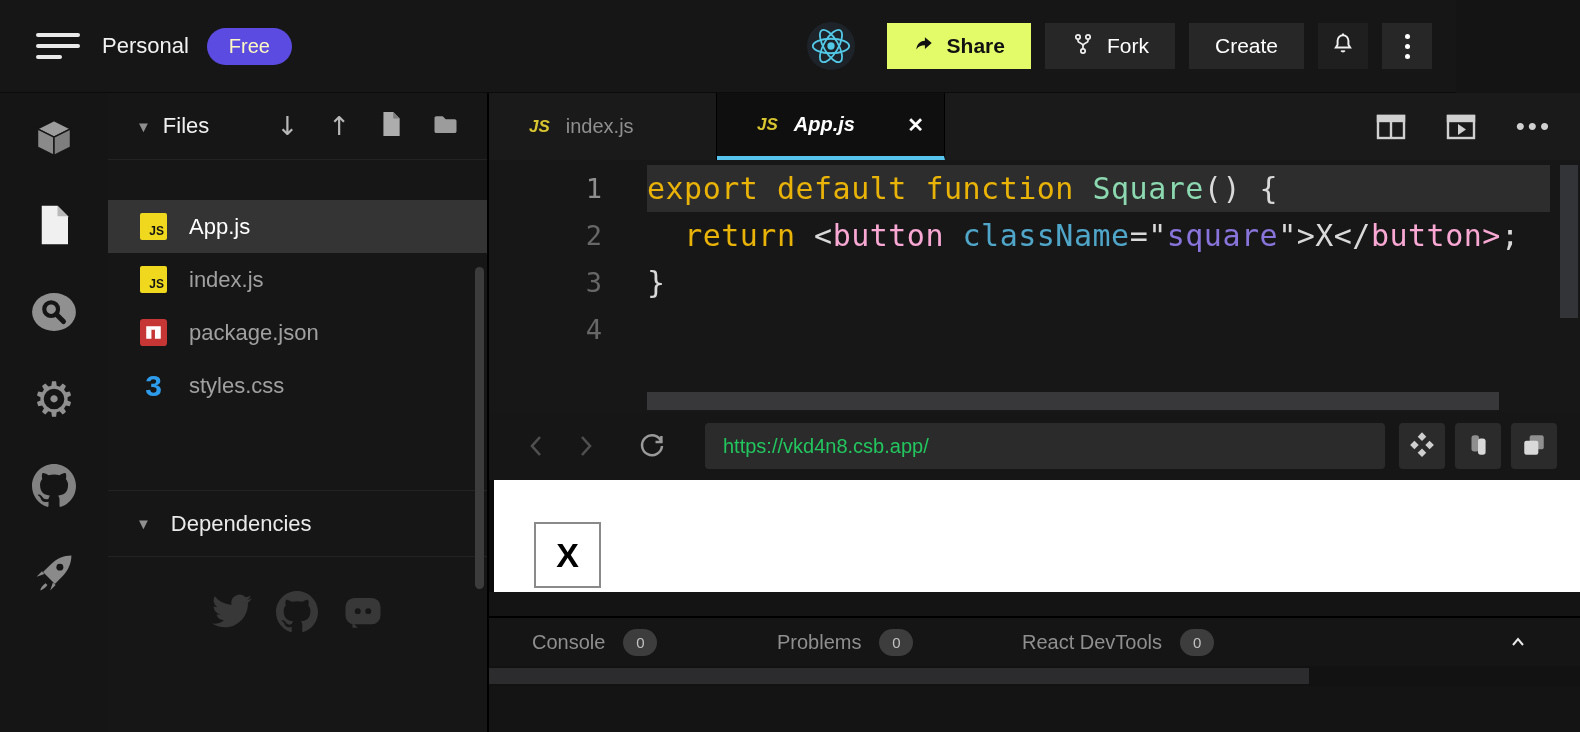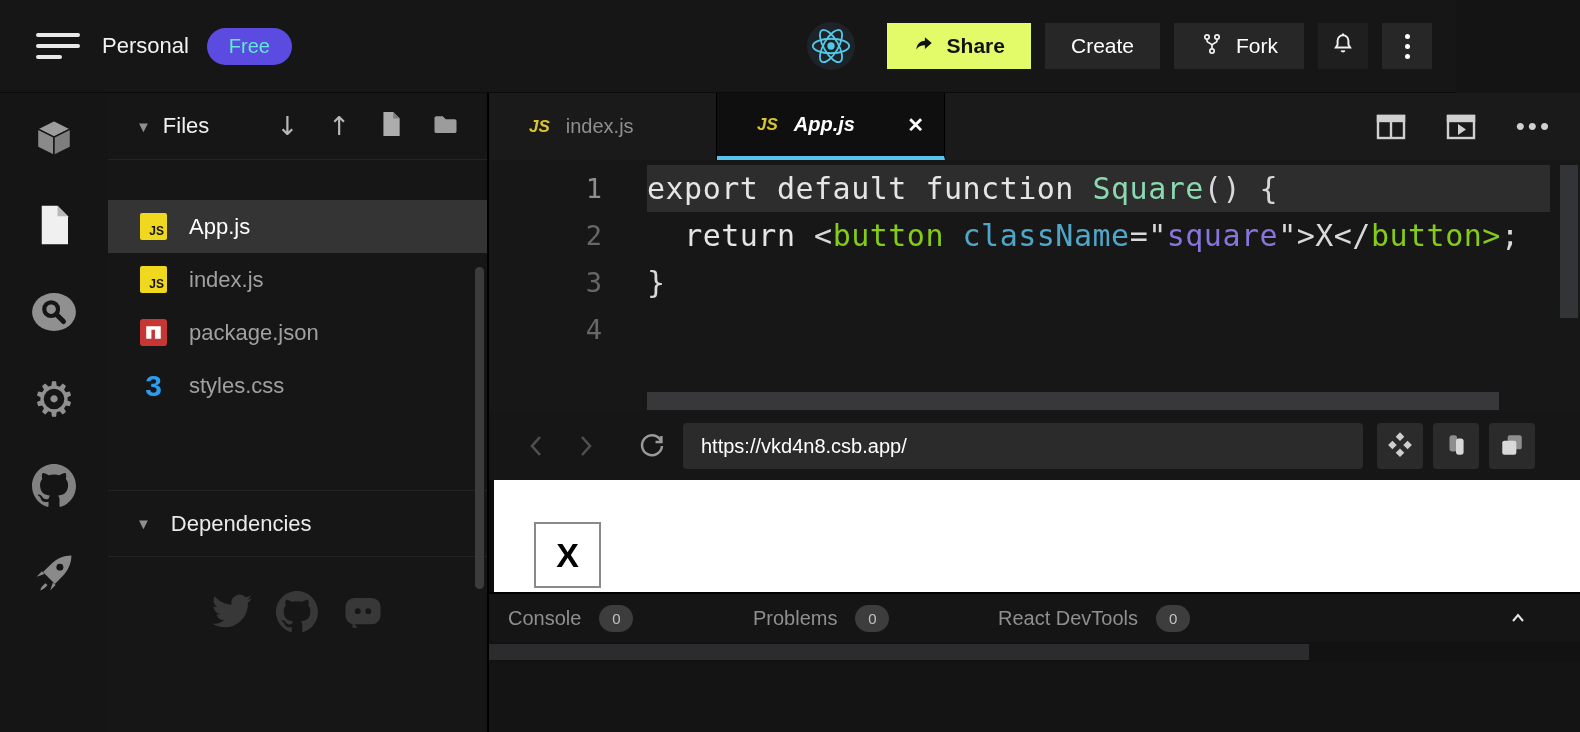--- a/index.html
+++ b/index.html
@@ -6,21 +6,21 @@
   html,body { width:1580px; height:732px; background:#141414; overflow:hidden;
               font-family:"Liberation Sans", sans-serif; color:#e8e8e8; }
 
   
   .header { position:absolute; left:0; top:0; width:1456px; height:93px;
             background:#161616; display:flex; align-items:center; border-bottom:1px solid #0b0b0b; }
   .hamburger { width:44px; margin-left:36px; cursor:pointer; }
   .hamburger i { display:block; height:4px; border-radius:2px; background:#e9e9e9; margin:7px 0; }
   .hamburger i:nth-child(3){ width:26px; }
   .ws-name { font-size:22px; color:#f2f2f2; margin-left:22px; }
-  .badge-free { margin-left:18px; background:#5b4be0; color:#5eead4; font-size:20px;
+  .badge-free { margin-left:18px; background:#5b4be0; color:#fef9c3; font-size:20px;
                 padding:7px 22px; border-radius:20px; }
   .header-right { margin-left:auto; display:flex; align-items:center; gap:14px; padding-right:24px; }
   .react-avatar { width:48px; height:48px; border-radius:50%; background:#1d2328;
                   display:flex; align-items:center; justify-content:center; margin-right:18px; }
   .btn { height:46px; display:flex; align-items:center; gap:12px; border:none; cursor:pointer;
          border-radius:0; font-size:21px; font-family:inherit; }
   .btn-share { background:#e3fb69; color:#111; padding:0 26px; font-weight:600; }
   .btn-dark { background:#272727; color:#fff; padding:0 26px; }
   .btn-icon { width:50px; justify-content:center; padding:0; }
   .btn-bell { background:#1f1f1f; }
@@ -75,48 +75,48 @@
 
   
   .codearea { height:252px; background:#171717; position:relative; padding-top:5px; overflow:hidden; }
   .cl { height:47px; display:flex; align-items:center; }
   .ln { width:113px; text-align:right; font-family:"DejaVu Sans Mono",monospace;
         font-size:27px; color:#676767; flex:0 0 113px; }
   .cl.active .ln { color:#8f8f8f; }
   .cw { margin-left:45px; margin-right:30px; flex:1; white-space:pre;
         font-family:"DejaVu Sans Mono",monospace; font-size:30px; letter-spacing:0.5px; line-height:47px; }
   .cl.active .cw { background:#2d2d2d; }
-  .c-kw{color:#e5e5e5} .c-fn{color:#8cd9b1} .c-tag{color:#84cc16}
+  .c-kw{color:#eab308} .c-fn{color:#8cd9b1} .c-tag{color:#f9a8d4}
   .c-attr{color:#4fa6c9} .c-str{color:#8874da} .c-pun{color:#d9d9d9}
   .hscroll { position:absolute; left:158px; bottom:2px; width:1337px; height:18px; }
   .hscroll .thumb { position:absolute; left:0; top:0; width:852px; height:18px; background:#38383a; }
   .vscroll { position:absolute; right:2px; top:5px; width:18px; height:153px; background:#333438; }
 
   
   .btabs { height:70px; background:#161616; border-top:2px solid #000;
            display:flex; align-items:center; padding-left:43px; gap:106px; }
   .btab { font-size:21px; cursor:pointer; }
   .btab.active { color:#fff; font-weight:600; }
   .btab.inactive { color:#646464; }
   .btoolbar { height:68px; background:#161616; display:flex; align-items:center; }
   .nav-ic { display:flex; cursor:pointer; }
-  .url { margin-left:16px; width:680px; height:46px; background:#2b2b2b; border:none; border-radius:4px;
-         color:#ffffff; font-size:20px; padding:16px 18px; font-family:inherit; }
+  .url { margin-left:38px; width:680px; height:46px; background:#2b2b2b; border:none; border-radius:4px;
+         color:#22c55e; font-size:20px; padding:16px 18px; font-family:inherit; }
   .tool-btns { margin-left:14px; display:flex; gap:10px; }
   .tool-btn { width:46px; height:46px; background:#2b2b2b; border:none; border-radius:4px;
               display:flex; align-items:center; justify-content:center; cursor:pointer; }
 
   .preview { height:112px; background:#ffffff; border-left:5px solid #0c0c0c; position:relative; }
   .sq-btn { position:absolute; left:40px; top:42px; width:67px; height:66px; background:#fff;
             border:2px solid #8a8a8a; font-size:34px; font-weight:800; color:#000;
             font-family:"Liberation Sans",sans-serif; cursor:pointer; }
 
   
   .statusbar { height:50px; background:#151515; border-top:2px solid #000;
-               display:flex; align-items:center; padding-left:19px; position:relative; }
+               display:flex; align-items:center; padding-left:43px; position:relative;margin-top:24px; }
   .sgroup { width:245px; display:flex; align-items:center; gap:18px; cursor:pointer; }
   .slabel { font-size:20px; color:#8f8f8f; }
   .scount { min-width:34px; height:27px; padding:0 4px; background:#3d3d3d; border-radius:14px;
             color:#c2c2c2; font-size:15px; display:flex; align-items:center; justify-content:center; }
   .collapse { position:absolute; right:50px; top:12px; cursor:pointer; display:flex; }
   .bottomstrip { height:20px; background:#121212; position:relative; }
   .bottomstrip .thumb { position:absolute; left:0; top:2px; width:820px; height:16px; background:#2c2c2e; }
 </style>
 </head>
 <body>
@@ -142,32 +142,32 @@
     </div>
     <button class="btn btn-share">
       <span class="ic">
         <svg width="22" height="20" viewBox="0 0 24 22">
             <path fill="#111" d="M13 3.5 20.5 10 13 16.5v-4.1c-4.6 0-7.3 1.5-9.4 4.6.3-5.2 3.4-9.2 9.4-9.6z"></path>
           </svg>
       </span>
       <span>Share</span>
     </button>
     <button class="btn btn-dark">
-      <span>Create</span>
-    </button>
-    <button class="btn btn-dark">
       <span>
         <svg width="24" height="24" viewBox="0 0 24 24" fill="none" stroke="#f0f0f0" stroke-width="1.7">
           <circle cx="7" cy="5" r="2.2"></circle>
             <circle cx="17" cy="5" r="2.2"></circle>
             <circle cx="12" cy="19" r="2.2"></circle>
           <path d="M7 7.2V9c0 2.2 5 2 5 4.8M17 7.2V9c0 2.2-5 2-5 4.8M12 13.8v2.9"></path>
         </svg>
       </span>
       <span>Fork</span>
+    </button>
+    <button class="btn btn-dark">
+      <span>Create</span>
     </button>
     <button class="btn btn-icon btn-bell">
       <span>
         <svg width="26" height="26" viewBox="0 0 24 24" fill="none" stroke="#f0f0f0" stroke-width="1.8">
           <path d="M12 4a5 5 0 0 1 5 5v3.6l1.6 2.6H5.4L7 12.6V9a5 5 0 0 1 5-5z"></path>
           <path d="M10.4 18a1.9 1.9 0 0 0 3.2 0M12 2.4V4"></path>
         </svg>
       </span>
     </button>
     <button class="btn btn-icon btn-kebab">

